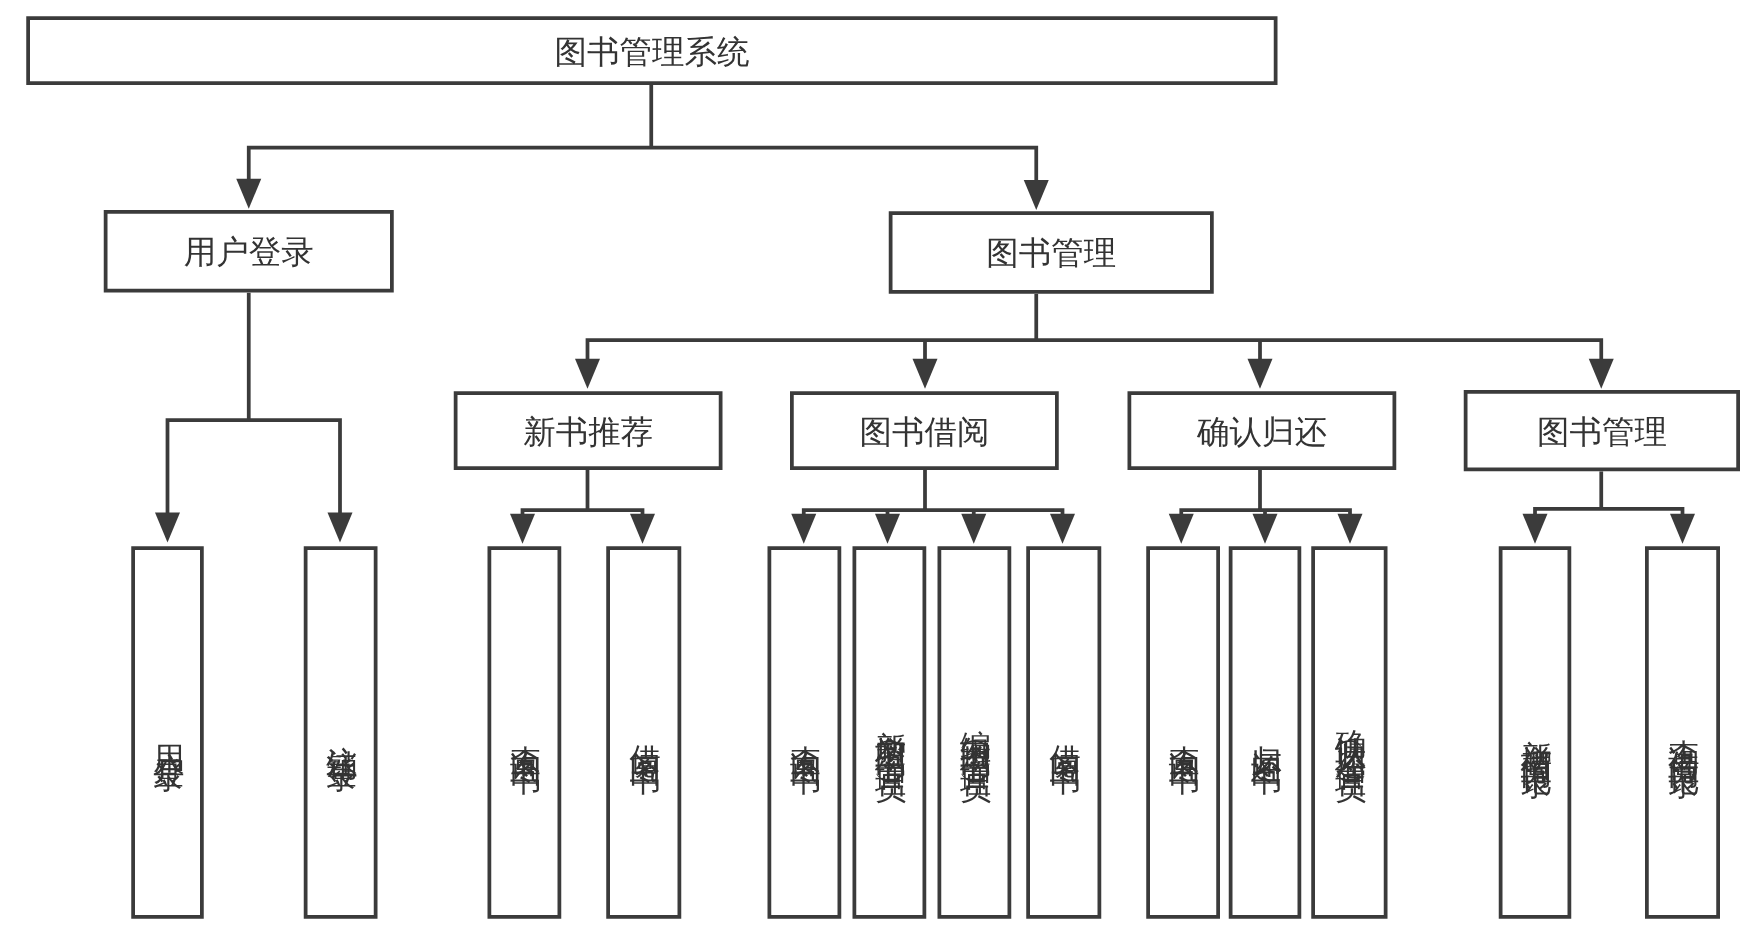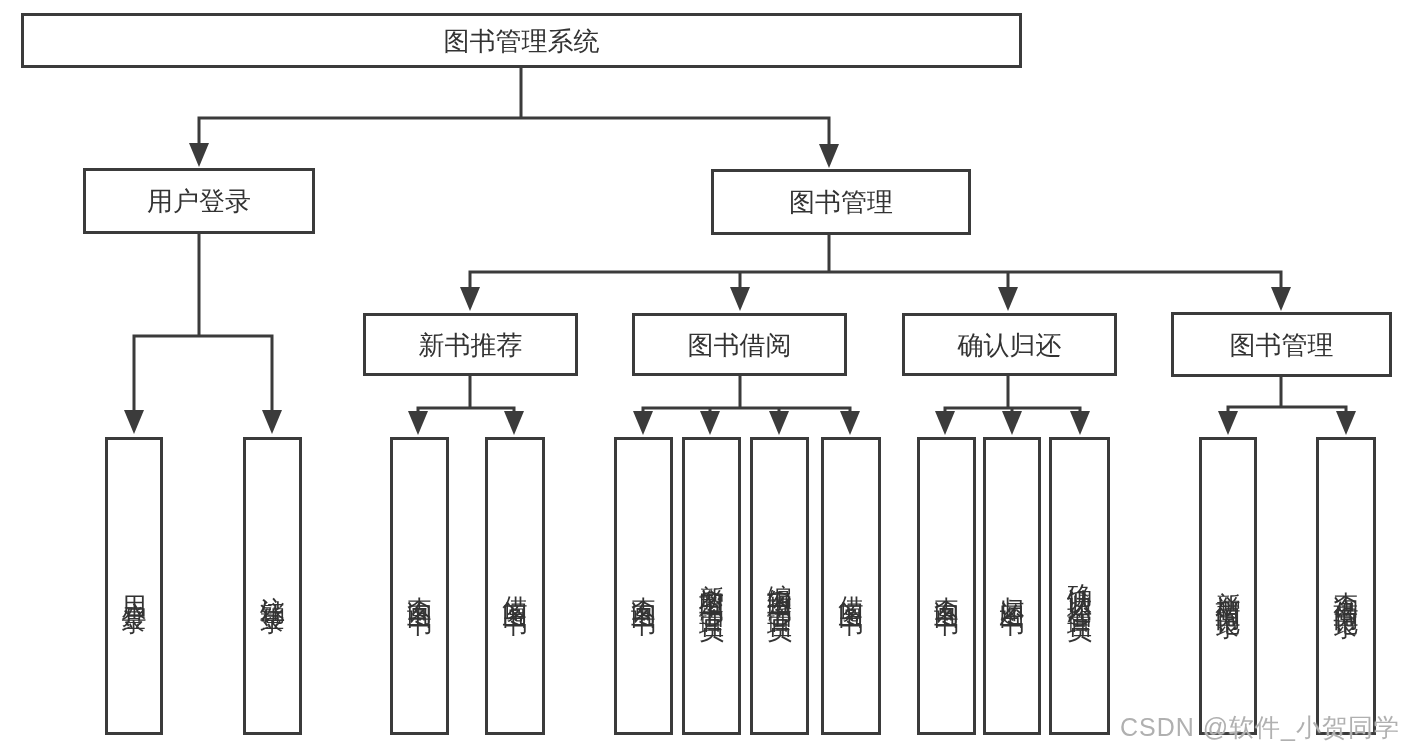--- a/index.html
+++ b/index.html
@@ -122,15 +122,14 @@
   <div class="box v" style="left:750px; top:437px; width:59px; height:298px;">编辑图书（管理员）</div>
   <div class="box v" style="left:821px; top:437px; width:60px; height:298px;">借阅图书</div>
 
   <div class="box v" style="left:917px; top:437px; width:59px; height:298px;">查询图书</div>
   <div class="box v" style="left:983px; top:437px; width:58px; height:298px;">归还图书</div>
   <div class="box v" style="left:1049px; top:437px; width:61px; height:298px;">确认归还（管理员）</div>
 
   <div class="box v" style="left:1199px; top:437px; width:58px; height:298px;">新增借阅记录</div>
   <div class="box v" style="left:1316px; top:437px; width:60px; height:298px;">查询借阅记录</div>
 
-  <div class="watermark">CSDN @软件_小贺同学</div>
 
 </div>
 
 </body></html>

